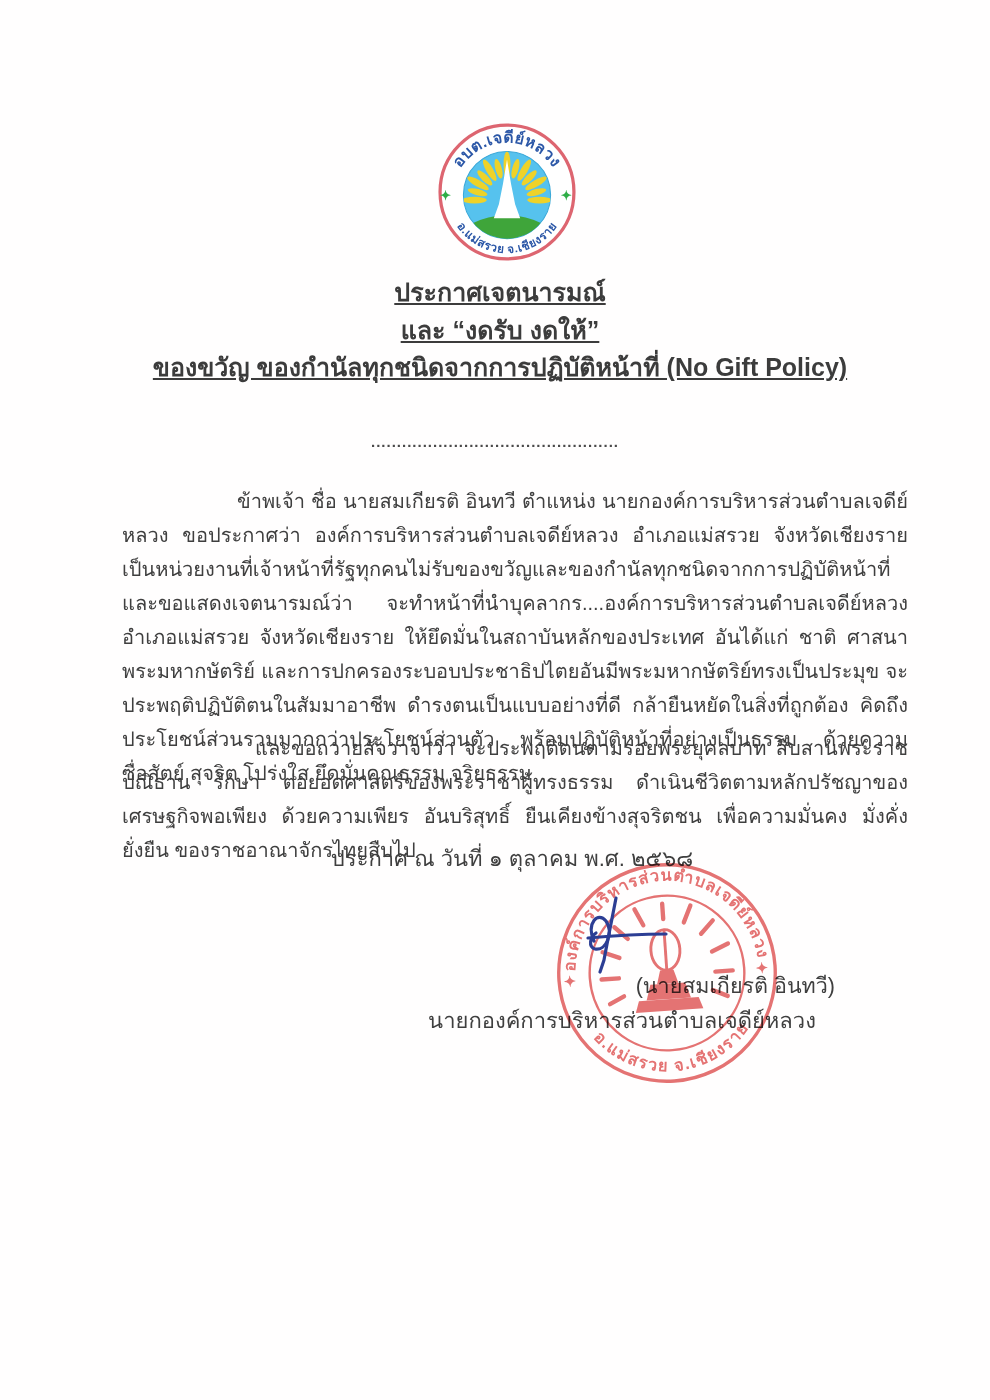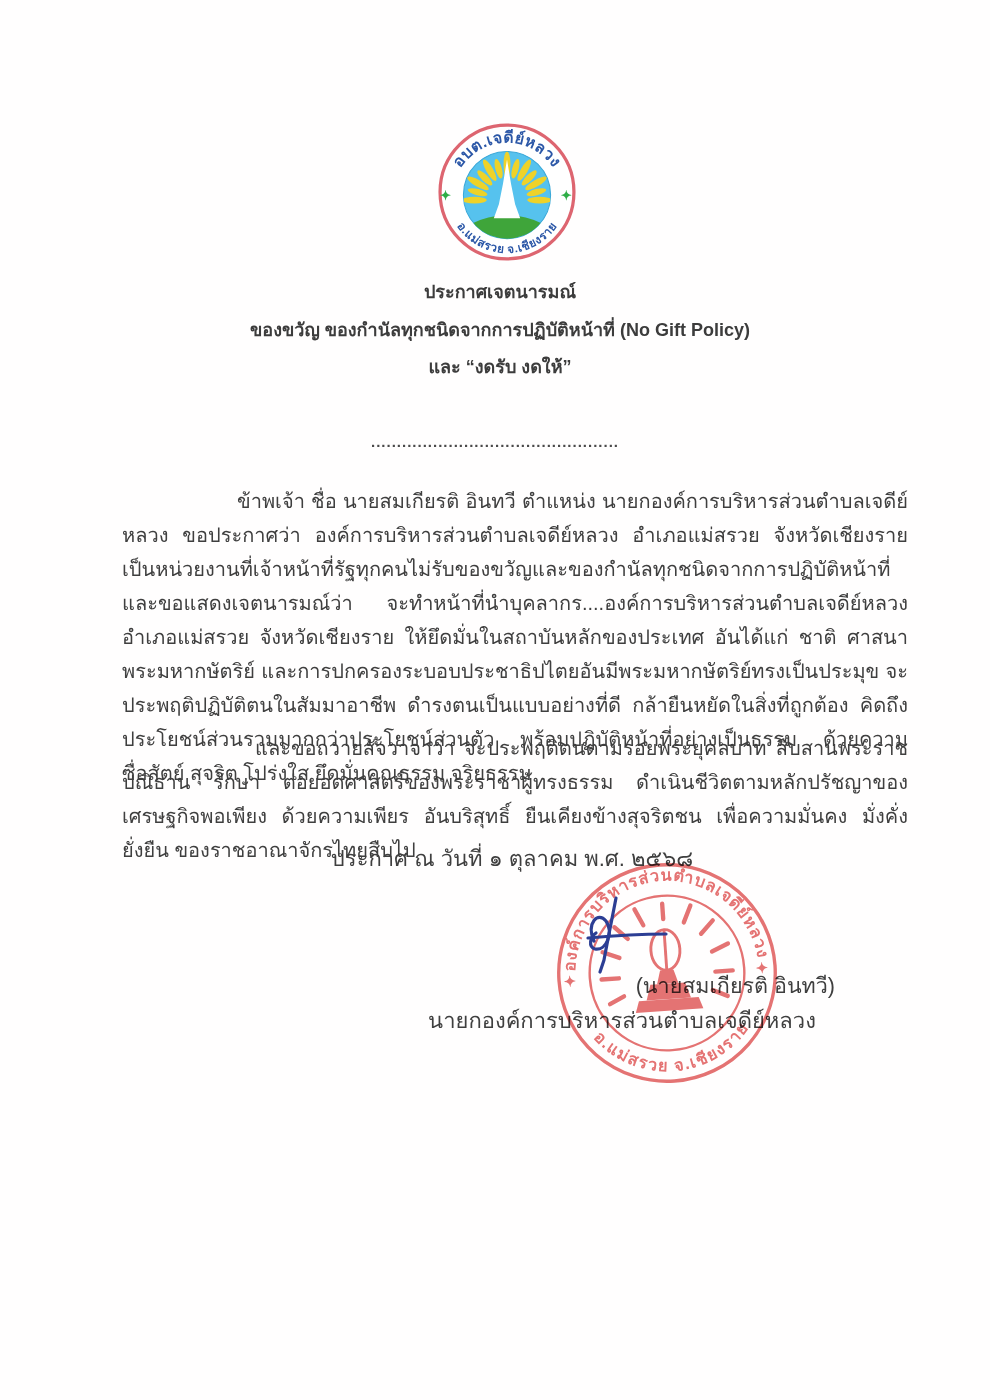--- a/index.html
+++ b/index.html
@@ -14,21 +14,21 @@
     --ink:#3e3e3e;
   }
   *{margin:0;padding:0;box-sizing:border-box;}
   html,body{background:#ffffff;}
   body{font-family:"Liberation Sans", sans-serif;color:var(--ink);}
   .page{position:relative;width:990px;height:1400px;background:#fffefe;overflow:hidden;margin:0 auto;}
 
   .logo{position:absolute;left:436px;top:121px;width:142px;height:142px;}
 
   .title-block{position:absolute;left:60px;right:50px;top:274px;text-align:center;
-    font-size:18px;font-weight:700;line-height:37.5px;color:#3c3c3c;}
+    font-size:25px;font-weight:700;line-height:37.5px;color:#3c3c3c;text-decoration:underline;}
   .divider{position:absolute;left:0;right:0;top:433px;text-align:center;
     font-size:15px;letter-spacing:1px;color:#4a4a4a;font-weight:700;}
 
   .para{position:absolute;left:122px;width:786px;font-size:20px;line-height:34px;
     text-align:justify;color:#3f3f3f;}
   .p1{top:484px;text-indent:115px;}
   .p2{top:731px;text-indent:133px;}
 
   .date-line{position:absolute;left:112px;width:800px;top:841px;text-align:center;
     font-size:22px;color:#3f3f3f;}
@@ -114,22 +114,22 @@
     <text font-size="11.5" fill="#2b57a7" letter-spacing="0.5">
       <textPath href="#logo-bottom-arc" startOffset="50%" text-anchor="middle">อ.แม่สรวย จ.เชียงราย</textPath>
     </text>
 
     <text x="4" y="78" font-size="13" fill="#2fae47">✦</text>
     <text x="123" y="78" font-size="13" fill="#2fae47">✦</text>
   </svg>
 
   <div class="title-block">
     <div>ประกาศเจตนารมณ์</div>
+    <div>และ “งดรับ งดให้”</div>
     <div>ของขวัญ ของกำนัลทุกชนิดจากการปฏิบัติหน้าที่ (No Gift Policy)</div>
-    <div>และ “งดรับ งดให้”</div>
   </div>
   <div class="divider">................................................</div>
 
   <p class="para p1">ข้าพเจ้า ชื่อ นายสมเกียรติ อินทวี ตำแหน่ง นายกองค์การบริหารส่วนตำบลเจดีย์หลวง ขอประกาศว่า องค์การบริหารส่วนตำบลเจดีย์หลวง อำเภอแม่สรวย จังหวัดเชียงราย เป็นหน่วยงานที่เจ้าหน้าที่รัฐทุกคนไม่รับของขวัญและของกำนัลทุกชนิดจากการปฏิบัติหน้าที่ และขอแสดงเจตนารมณ์ว่า จะทำหน้าที่นำบุคลากร....องค์การบริหารส่วนตำบลเจดีย์หลวง อำเภอแม่สรวย จังหวัดเชียงราย ให้ยึดมั่นในสถาบันหลักของประเทศ อันได้แก่ ชาติ ศาสนา พระมหากษัตริย์ และการปกครองระบอบประชาธิปไตยอันมีพระมหากษัตริย์ทรงเป็นประมุข จะประพฤติปฏิบัติตนในสัมมาอาชีพ ดำรงตนเป็นแบบอย่างที่ดี กล้ายืนหยัดในสิ่งที่ถูกต้อง คิดถึงประโยชน์ส่วนรวมมากกว่าประโยชน์ส่วนตัว พร้อมปฏิบัติหน้าที่อย่างเป็นธรรม ด้วยความซื่อสัตย์ สุจริต โปร่งใส ยึดมั่นคุณธรรม จริยธรรม</p>
   <p class="para p2">และขอถวายสัจวาจาว่า จะประพฤติตนตามรอยพระยุคลบาท สืบสานพระราชปณิธาน รักษา ต่อยอดศาสตร์ของพระราชาผู้ทรงธรรม ดำเนินชีวิตตามหลักปรัชญาของเศรษฐกิจพอเพียง ด้วยความเพียร อันบริสุทธิ์ ยืนเคียงข้างสุจริตชน เพื่อความมั่นคง มั่งคั่ง ยั่งยืน ของราชอาณาจักรไทยสืบไป</p>
 
   <div class="date-line">ประกาศ ณ วันที่ ๑ ตุลาคม พ.ศ. ๒๕๖๘</div>
 
   <div class="sig-name">(นายสมเกียรติ อินทวี)</div>
   <div class="sig-pos">นายกองค์การบริหารส่วนตำบลเจดีย์หลวง</div>

